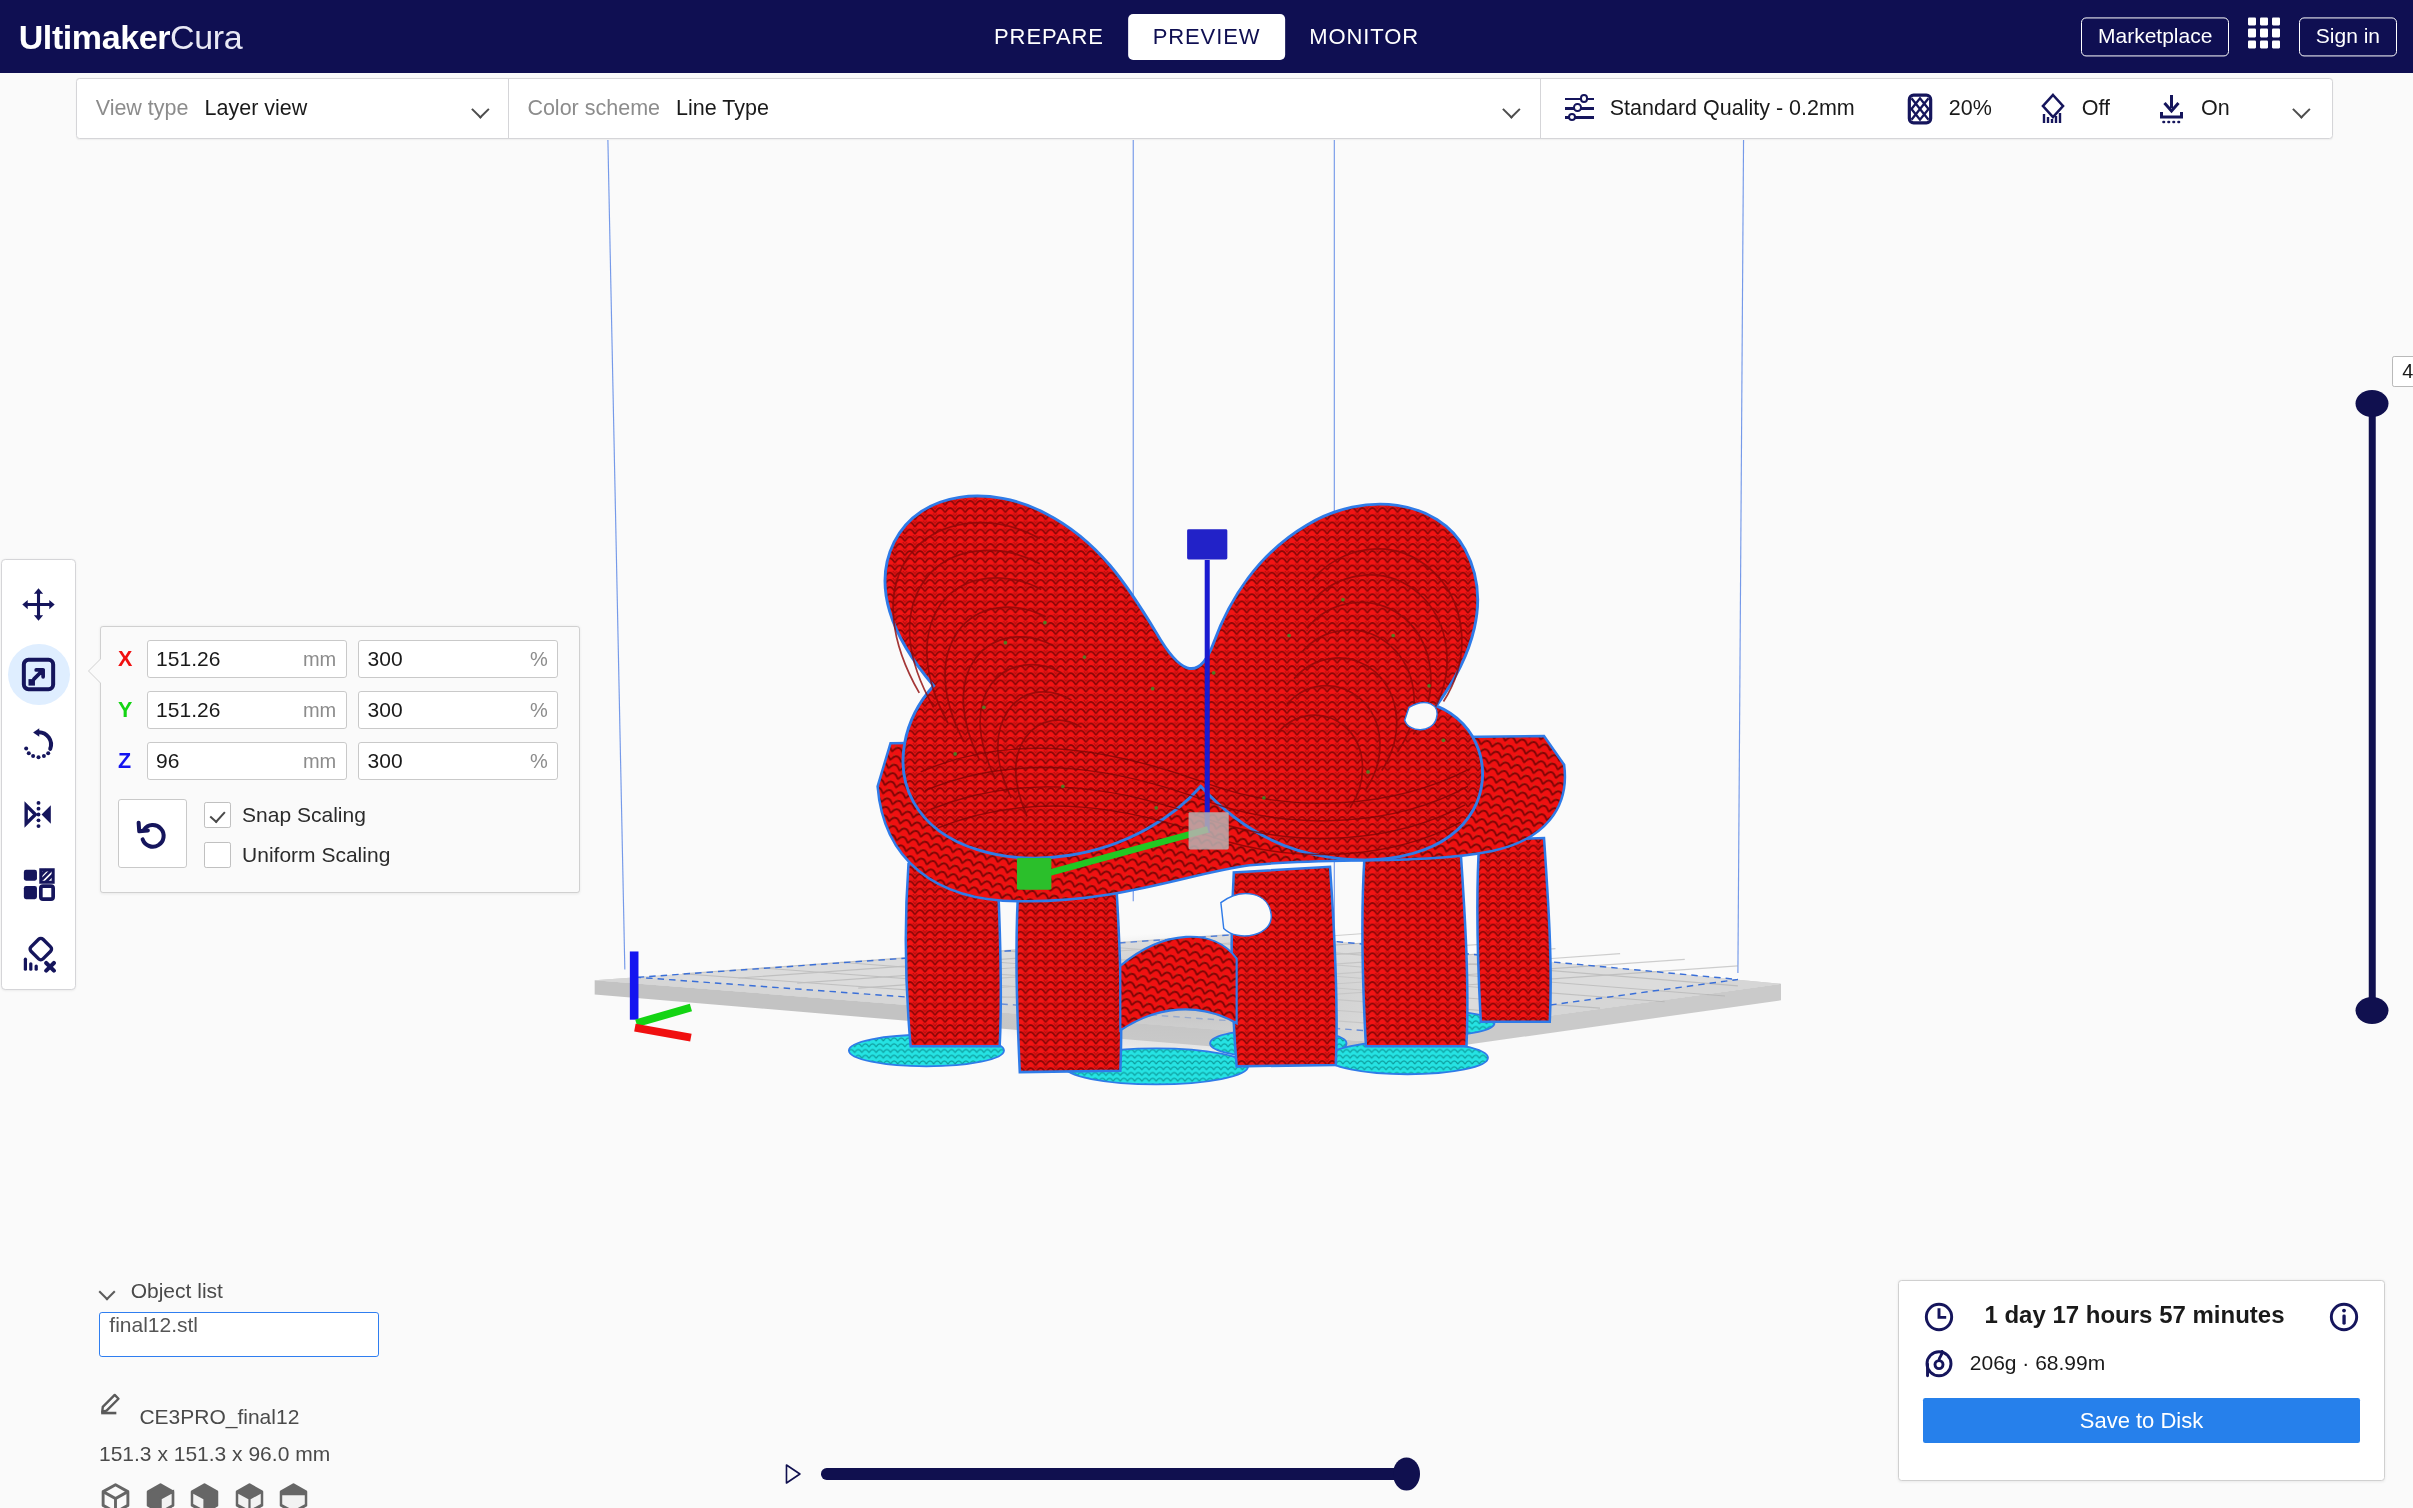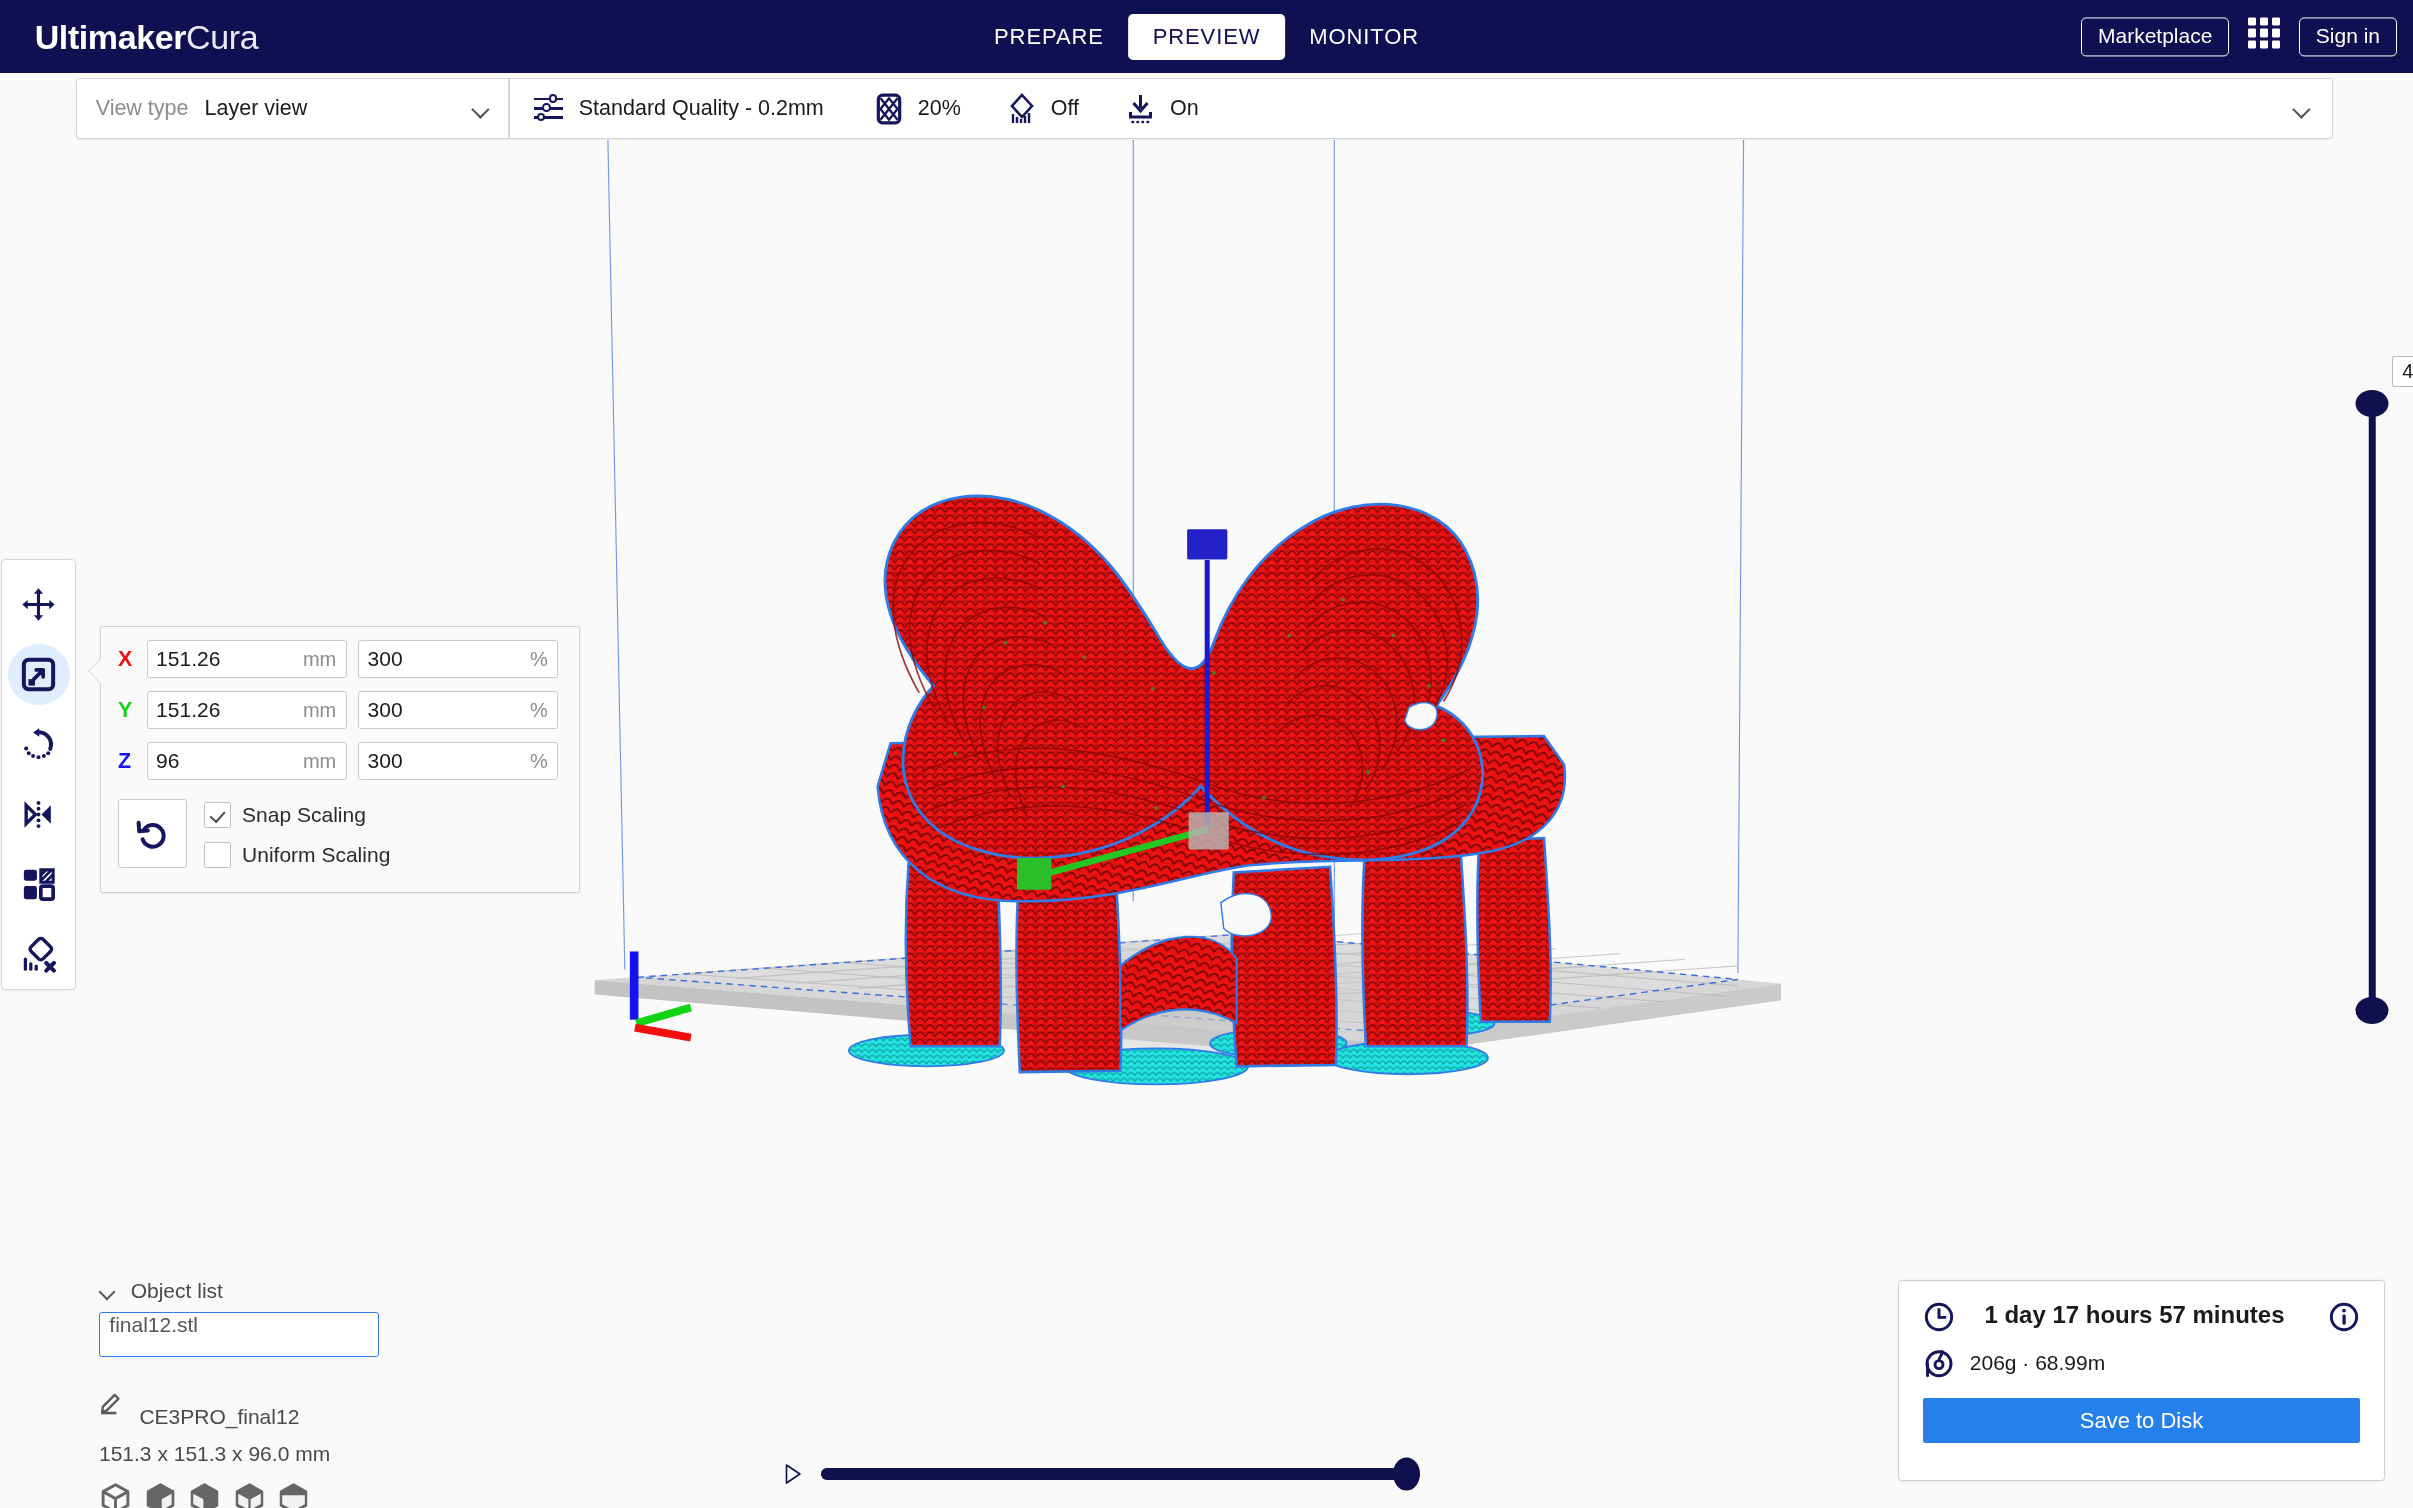--- a/index.html
+++ b/index.html
@@ -12,21 +12,21 @@
   #app { position: relative; width: 2413px; height: 1508px; background: #fafafa; }
 
   
   .header {
     position: absolute; left: 0; top: 0; width: 2413px; height: 73px;
     background: #0f0f52;
     display: flex; align-items: center;
   }
   .brand {
     position: absolute; left: 18.7px; top: 50%; transform: translateY(-50%);
-    font-size: 34px; color: #ffffff; white-space: nowrap; letter-spacing: -0.4px; margin-left: 16px;
+    font-size: 34px; color: #ffffff; white-space: nowrap; letter-spacing: -0.4px;
   }
   .brand b { font-weight: 700; }
   .brand span.light { font-weight: 300; color: #e9e9f5; }
 
   .tabs {
     position: absolute; left: 50%; transform: translateX(-50%);
     top: 0; height: 73px; display: flex; align-items: center; gap: 0px;
   }
   .tab {
     font-size: 22px; color: #ffffff; letter-spacing: 0.9px;
@@ -434,20 +434,25 @@
 
   <div class="toolbar">
 
     <div class="tb-cell" id="cell-view">
       <span class="tb-label">View type</span>
       <span class="tb-value">Layer view</span>
       <span class="chev" style="margin-left:auto"></span>
     </div>
     <div class="tb-sep"></div>
 
+    <div class="tb-cell" id="cell-color">
+      <span class="tb-label">Color scheme</span>
+      <span class="tb-value">Line Type</span>
+      <span class="chev" style="margin-left:auto"></span>
+    </div>
     <div class="tb-sep"></div>
 
     <div class="tb-cell" id="cell-profile">
 
       <span class="sliders-icon">
         <span class="ln" style="top:3.6px"></span>
           <span class="kn" style="left:15px; top:0px"></span>
         <span class="ln" style="top:13px"></span>
           <span class="kn" style="left:8.6px; top:9.3px"></span>
         <span class="ln" style="top:22px"></span>

